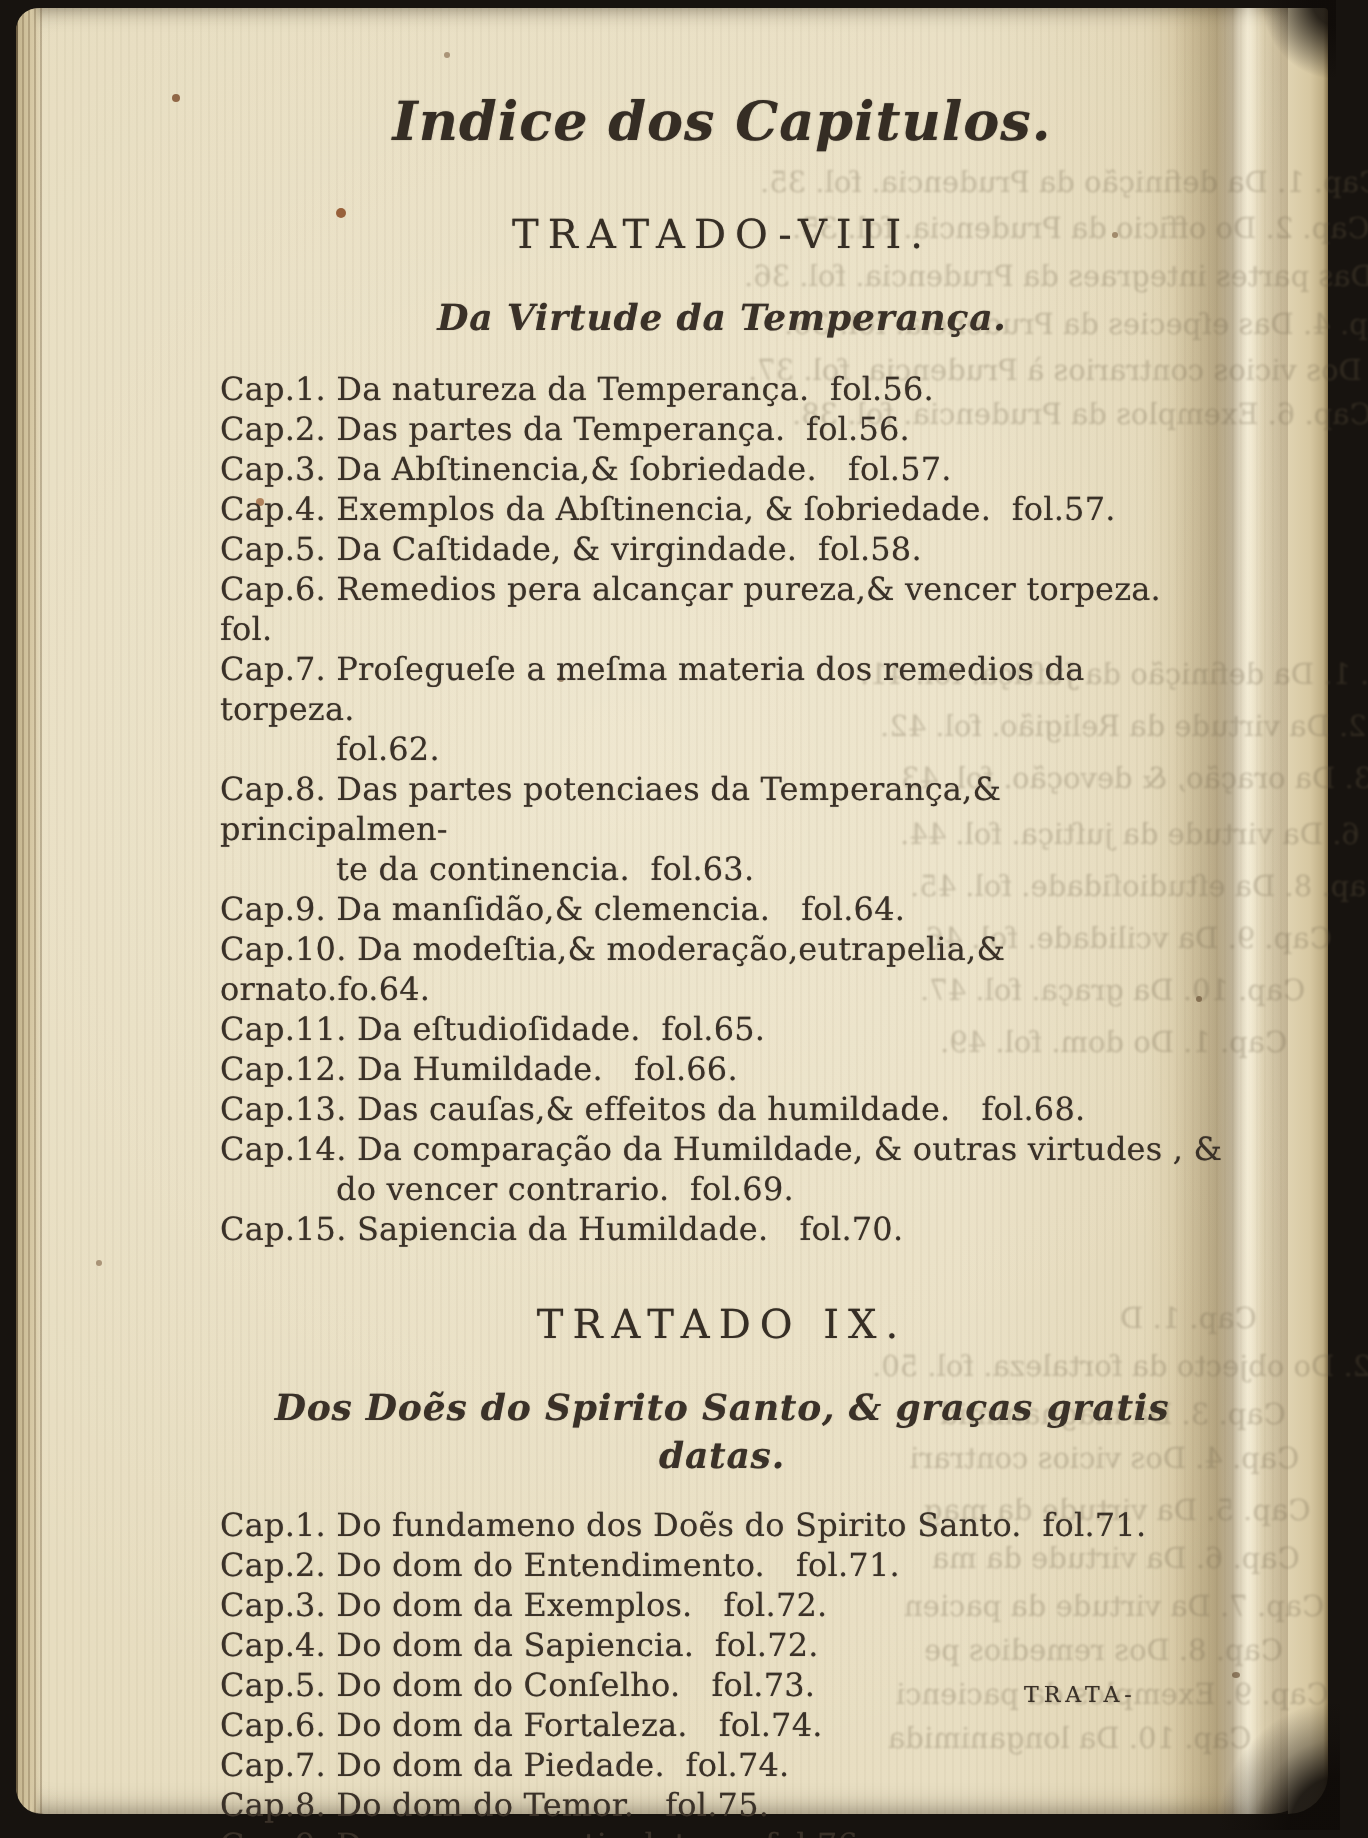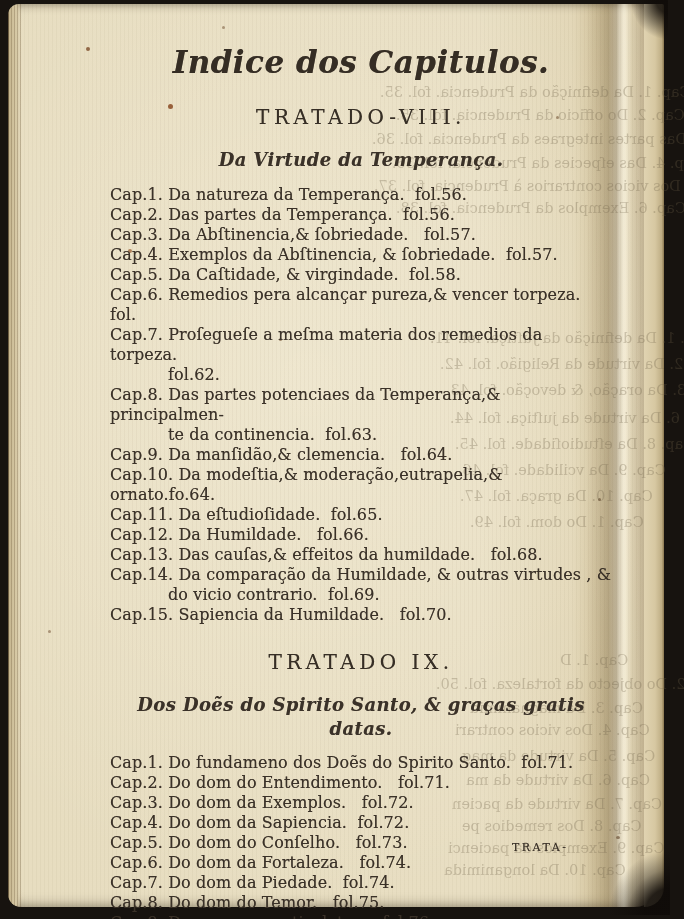--- a/index.html
+++ b/index.html
@@ -86,21 +86,21 @@
     transform:scaleX(-1);
     white-space:nowrap;
     filter:blur(.4px);
   }
 
   
   .content{position:absolute;left:110px;top:44px;width:502px;z-index:2;color:#3a3128;}
   .page-header{
     margin:0;text-align:center;
     font-style:italic;font-weight:600;
-    font-size:31px;line-height:36px;letter-spacing:.5px;
+    font-size:27px;line-height:36px;letter-spacing:.5px;
     color:#352d24;
     text-shadow:0 0 .6px rgba(58,49,40,.6);
   }
   .tratado-title{
     margin:25px 0 0 0;text-align:center;
     font-weight:500;font-size:20px;line-height:24px;letter-spacing:4.5px;
     color:#362e25;text-shadow:0 0 .5px rgba(58,49,40,.55);
   }
   .tratado-subtitle{
     margin:19px 0 0 0;text-align:center;
@@ -189,21 +189,21 @@
           <div class="entry-line">Cap.7. Proſegueſe a meſma materia dos remedios da torpeza.</div>
           <div class="entry-line cont">fol.62.</div>
           <div class="entry-line">Cap.8. Das partes potenciaes da Temperança,&amp; principalmen-</div>
           <div class="entry-line cont">te da continencia.  fol.63.</div>
           <div class="entry-line">Cap.9. Da manſidão,&amp; clemencia.   fol.64.</div>
           <div class="entry-line">Cap.10. Da modeſtia,&amp; moderação,eutrapelia,&amp; ornato.fo.64.</div>
           <div class="entry-line">Cap.11. Da eſtudioſidade.  fol.65.</div>
           <div class="entry-line">Cap.12. Da Humildade.   fol.66.</div>
           <div class="entry-line">Cap.13. Das cauſas,&amp; effeitos da humildade.   fol.68.</div>
           <div class="entry-line">Cap.14. Da comparação da Humildade, &amp; outras virtudes , &amp;</div>
-          <div class="entry-line cont">do vicio contrario.  fol.69.</div>
+          <div class="entry-line cont">do vencer contrario.  fol.69.</div>
           <div class="entry-line">Cap.15. Sapiencia da Humildade.   fol.70.</div>
         </div>
       </section>
       <section class="sec-9">
         <h2 class="tratado-title">TRATADO  IX.</h2>
         <h3 class="tratado-subtitle">Dos Doẽs do Spirito Santo, &amp; graças gratis datas.</h3>
         <div class="entries">
           <div class="entry-line">Cap.1. Do fundameno dos Doẽs do Spirito Santo.  fol.71.</div>
           <div class="entry-line">Cap.2. Do dom do Entendimento.   fol.71.</div>
           <div class="entry-line">Cap.3. Do dom da Exemplos.   fol.72.</div>

